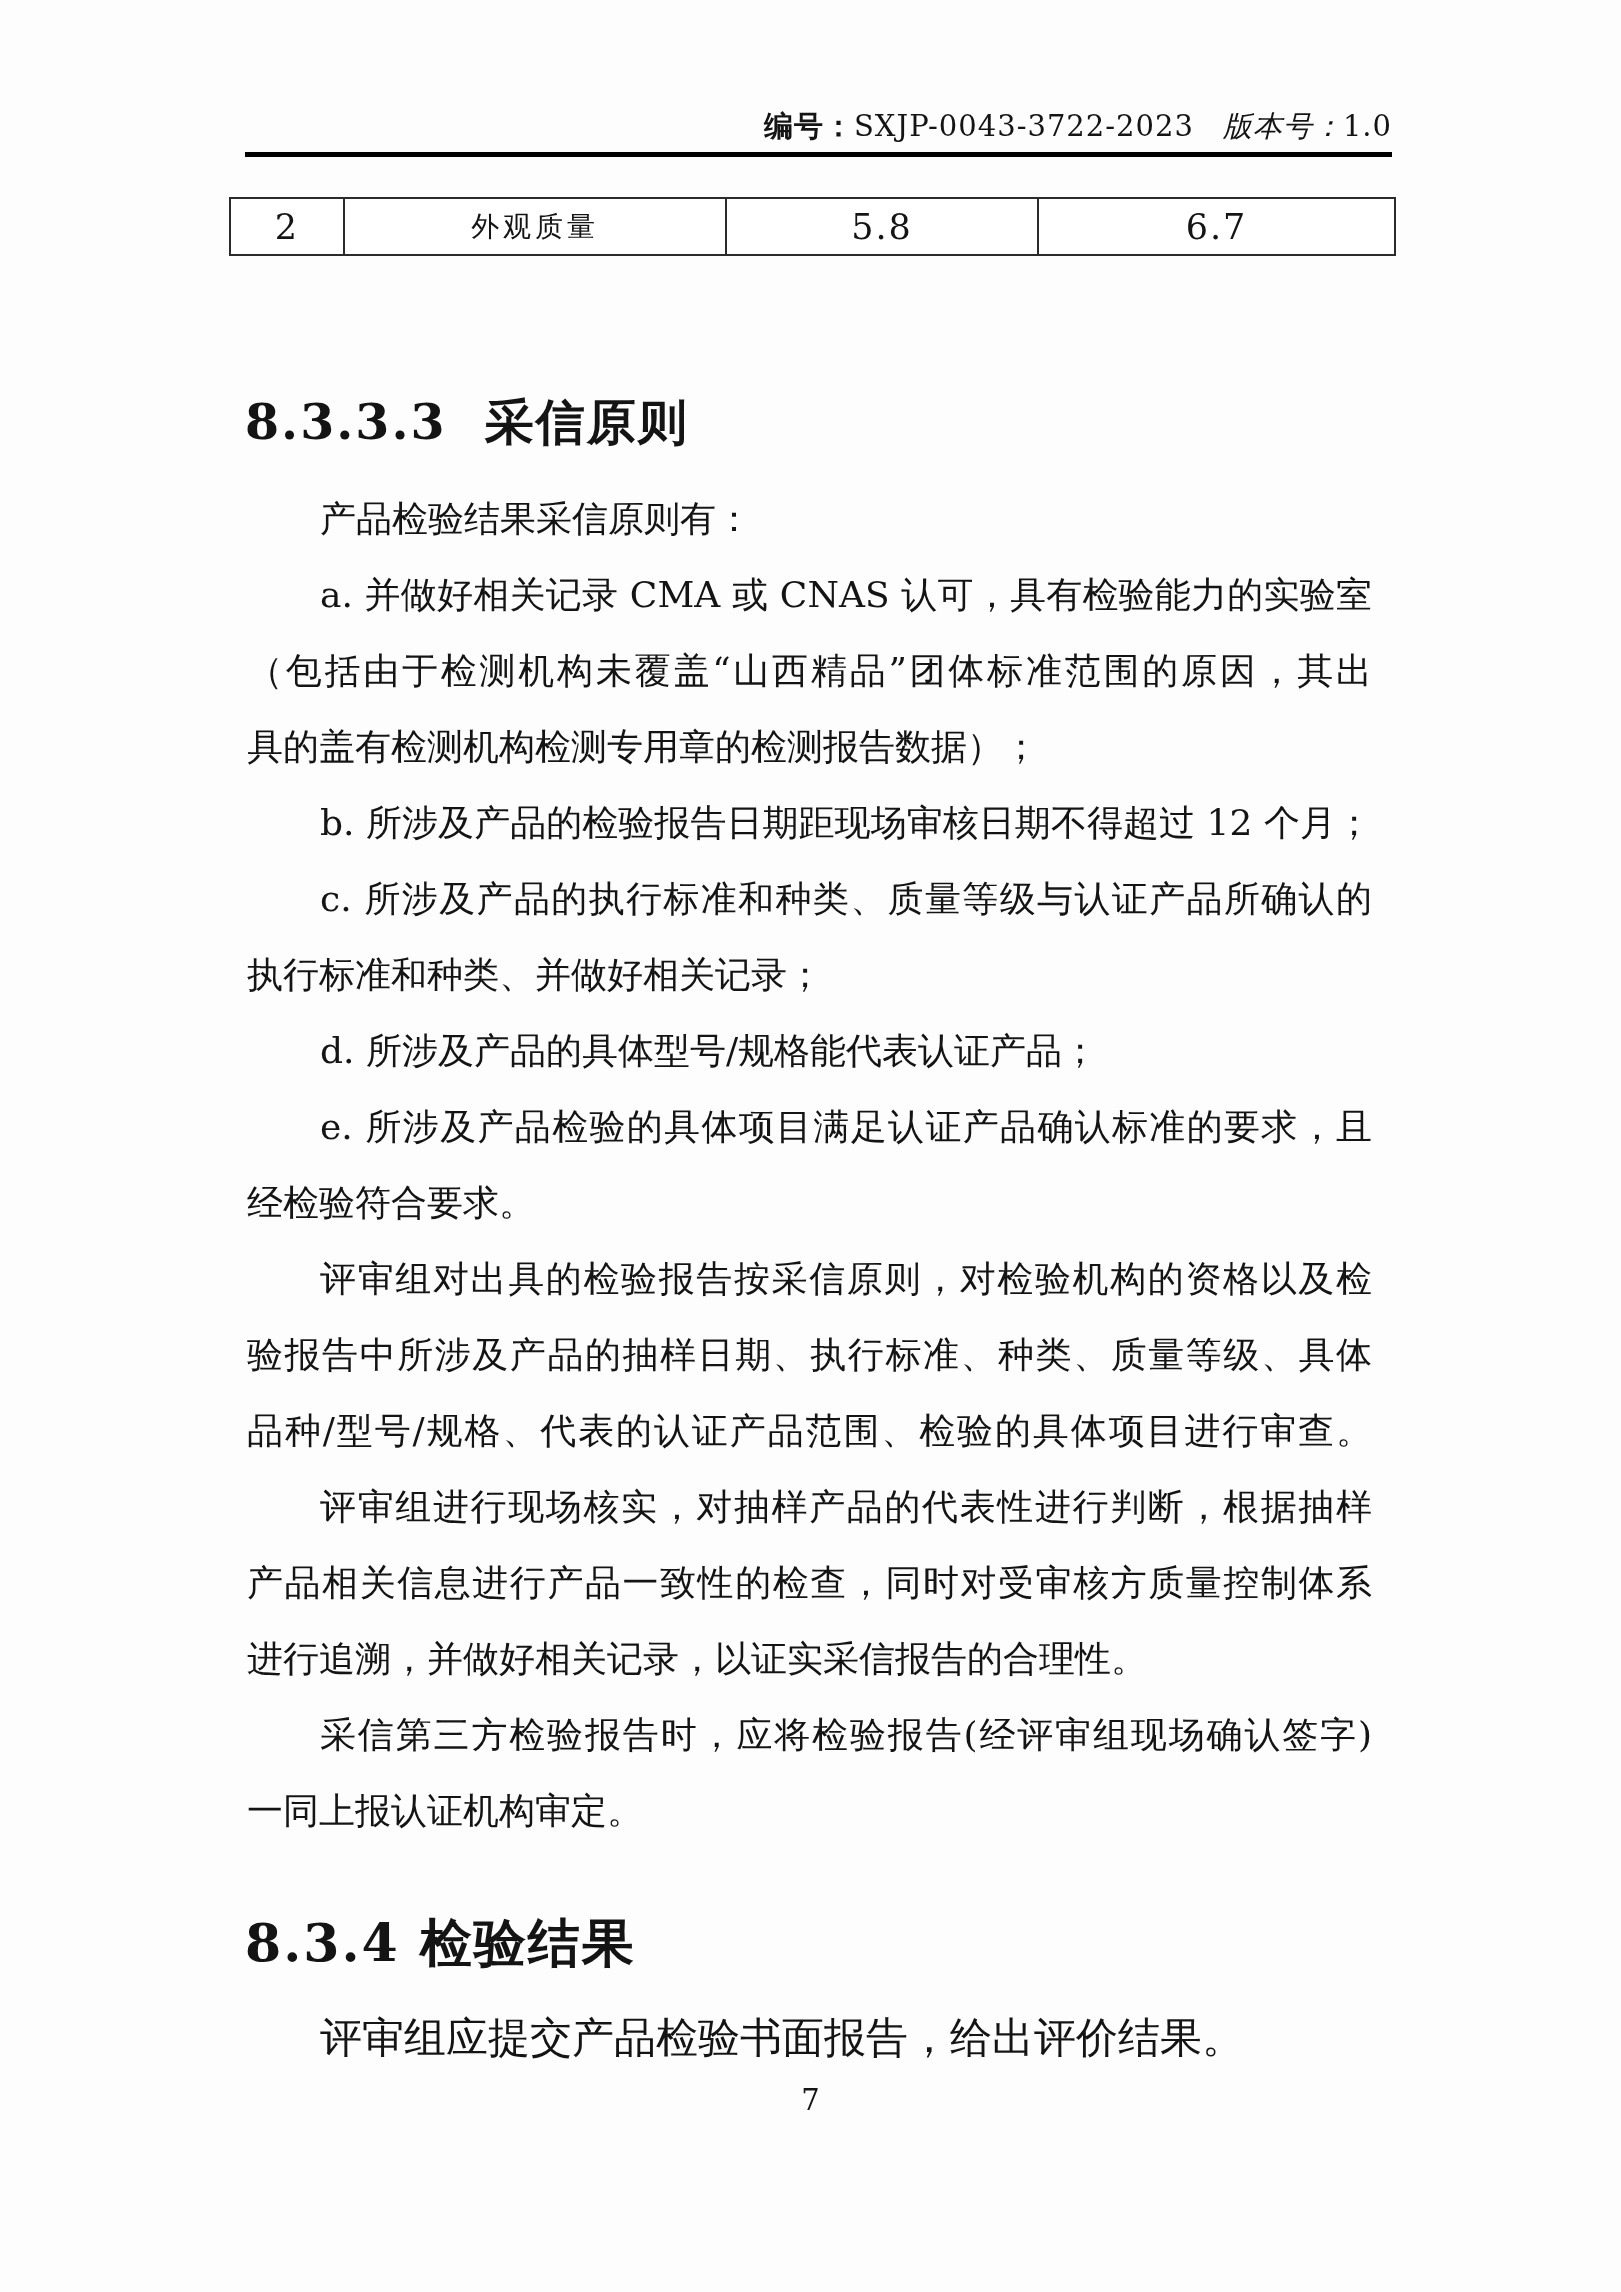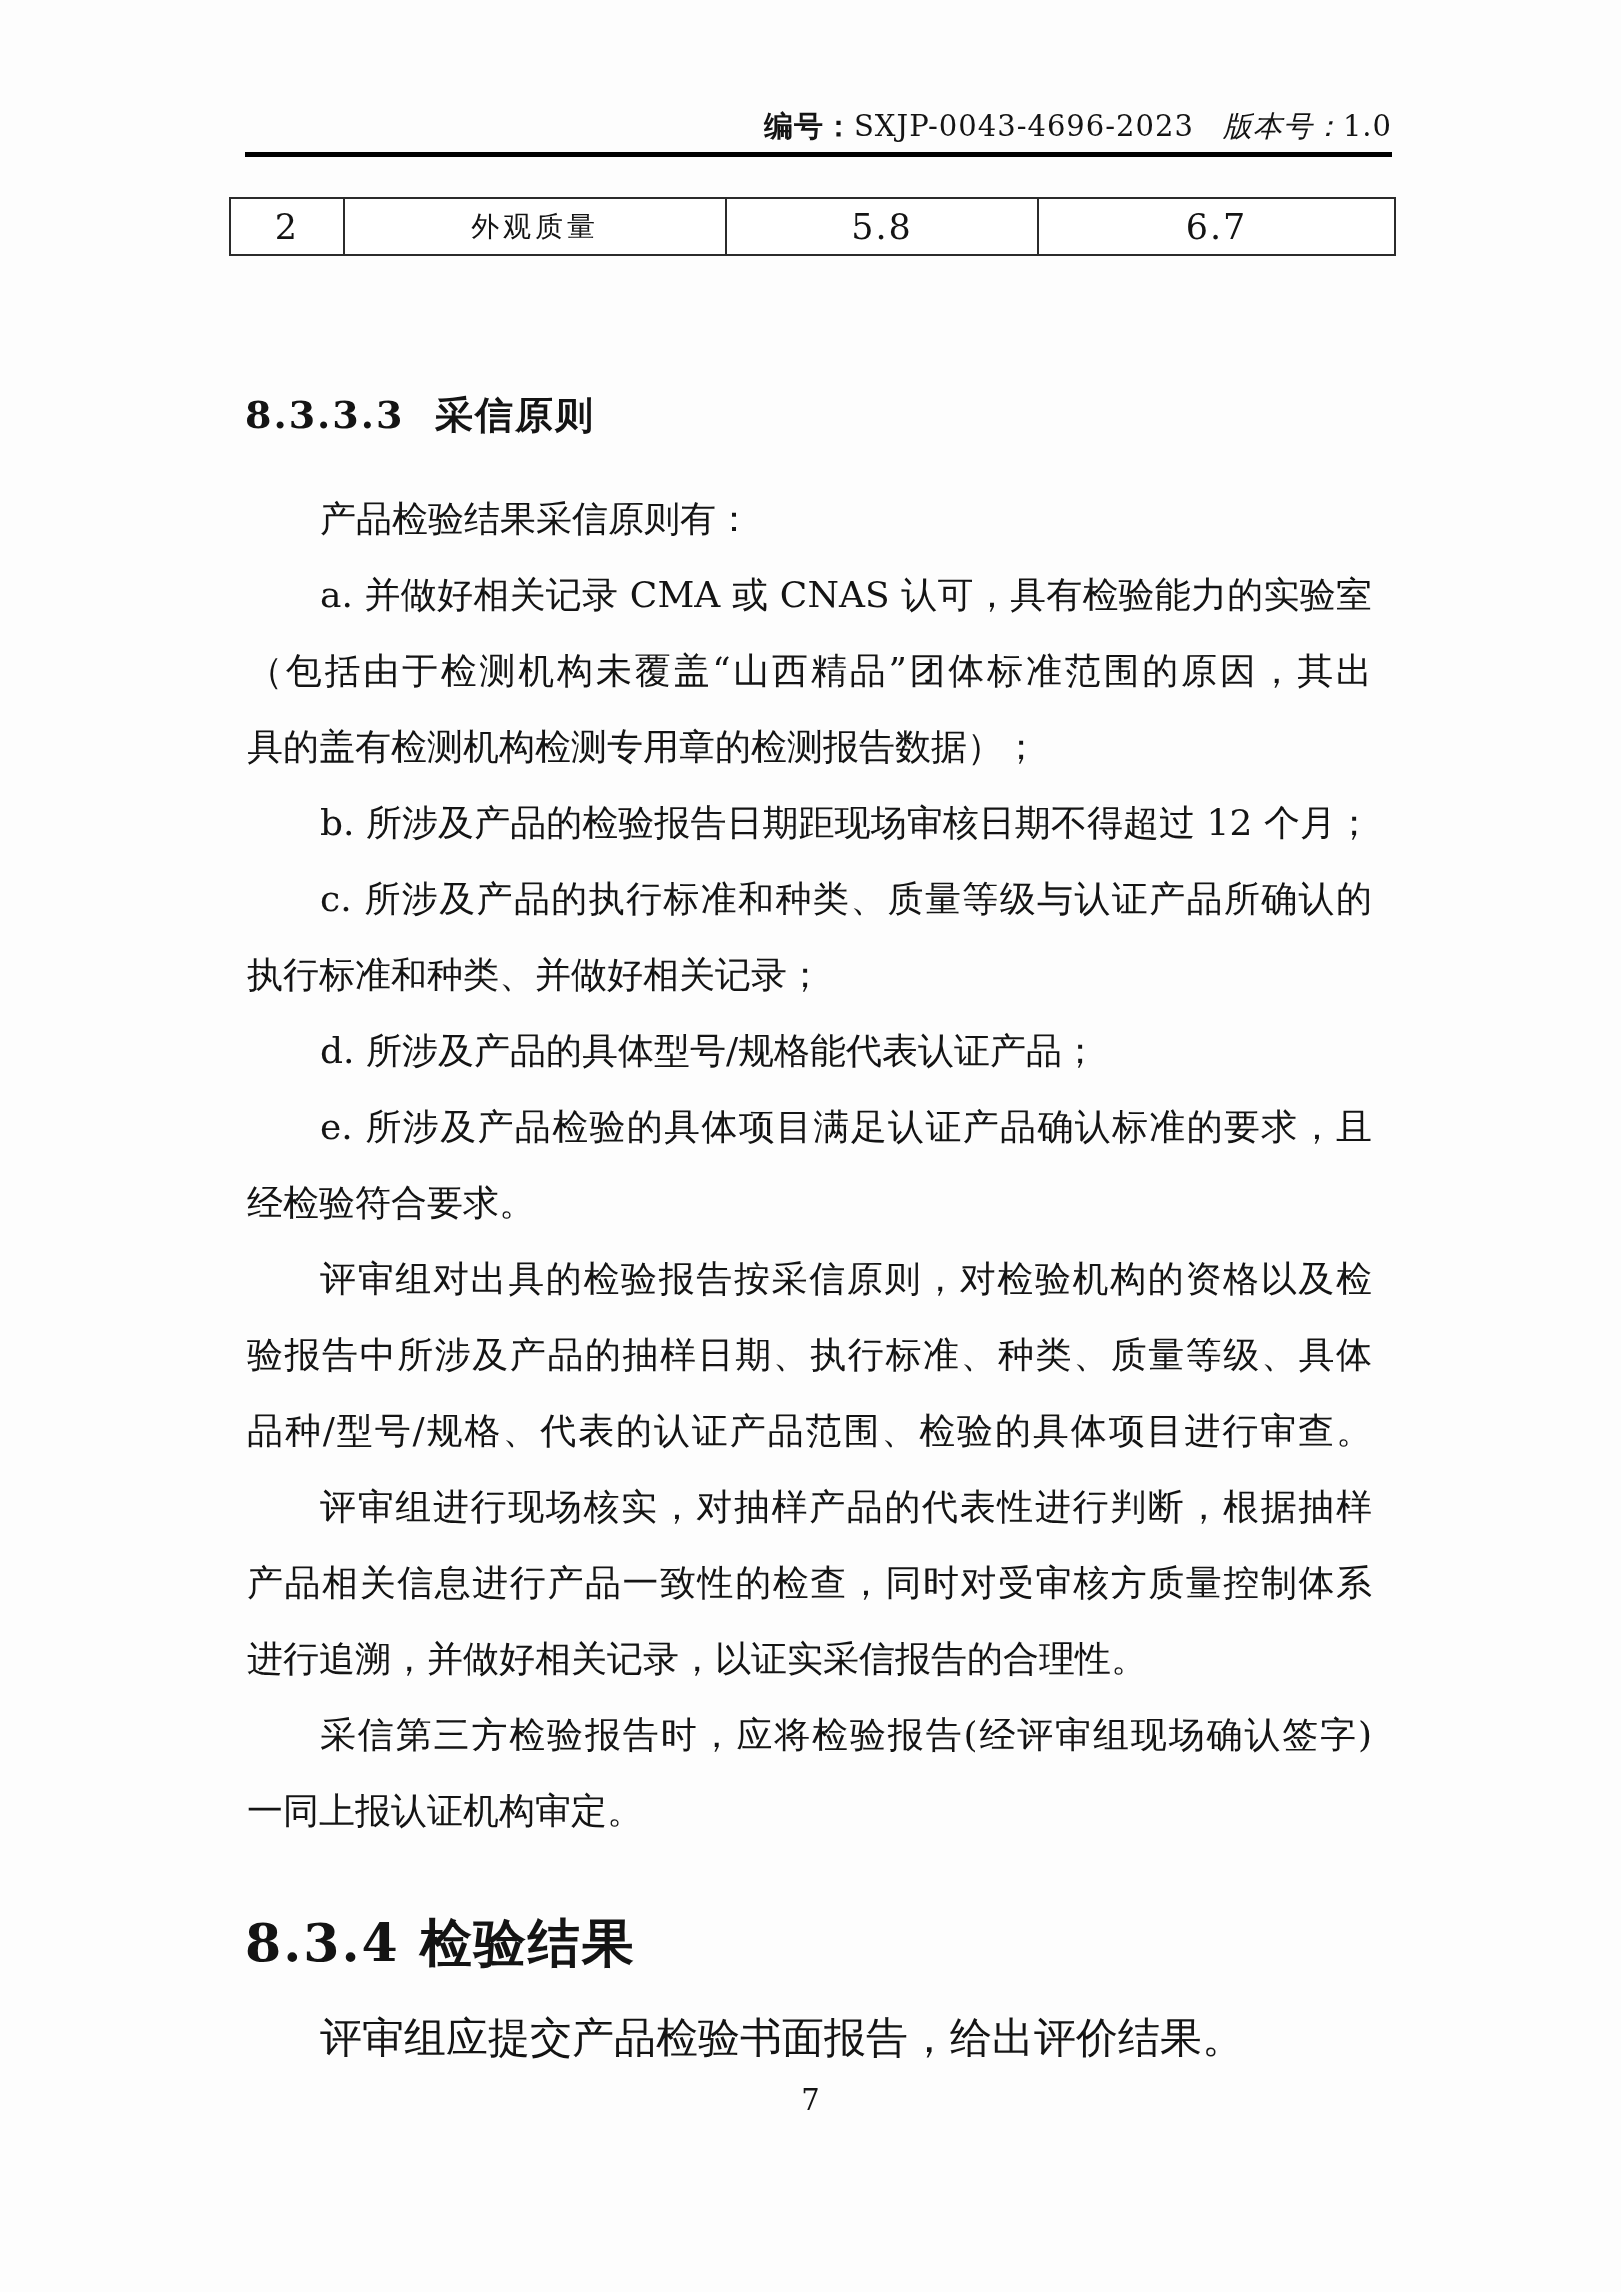--- a/index.html
+++ b/index.html
@@ -50,21 +50,21 @@
   }
   .tbl .cell:last-child{border-right:none;}
   .tbl .c0{width:114px;}
   .tbl .c1{width:382px;}
   .tbl .c2{width:312px;}
   .tbl .c3{flex:1;}
   .tbl .num{font-size:35px;letter-spacing:2px;}
   
   .h1{
     position:absolute;left:245px;top:390px;
-    font-size:38px;font-weight:700;
+    font-size:49px;font-weight:700;
     white-space:pre-wrap;
     letter-spacing:2px;
   }
   .h2{
     position:absolute;left:245px;top:1909px;
     font-size:52px;font-weight:700;
     white-space:pre-wrap;
     letter-spacing:2px;
   }
   
@@ -95,21 +95,21 @@
     text-align:center;
     font-size:29px;
   }
 </style>
 </head>
 <body>
 
 <div class="page">
 
   <div class="doc-header">
-    <span class="lbl">编号：</span><span>SXJP-0043-4696-2023</span><span class="ver-lbl">版本号：</span><span>1.0</span>
+    <span class="lbl">编号：</span><span>SXJP-0043-3722-2023</span><span class="ver-lbl">版本号：</span><span>1.0</span>
   </div>
 
   <div class="header-rule"></div>
 
   <div class="tbl">
     <div class="cell c0 num">2</div>
     <div class="cell c1">外观质量</div>
     <div class="cell c2 num">5.8</div>
     <div class="cell c3 num">6.7</div>
   </div>

